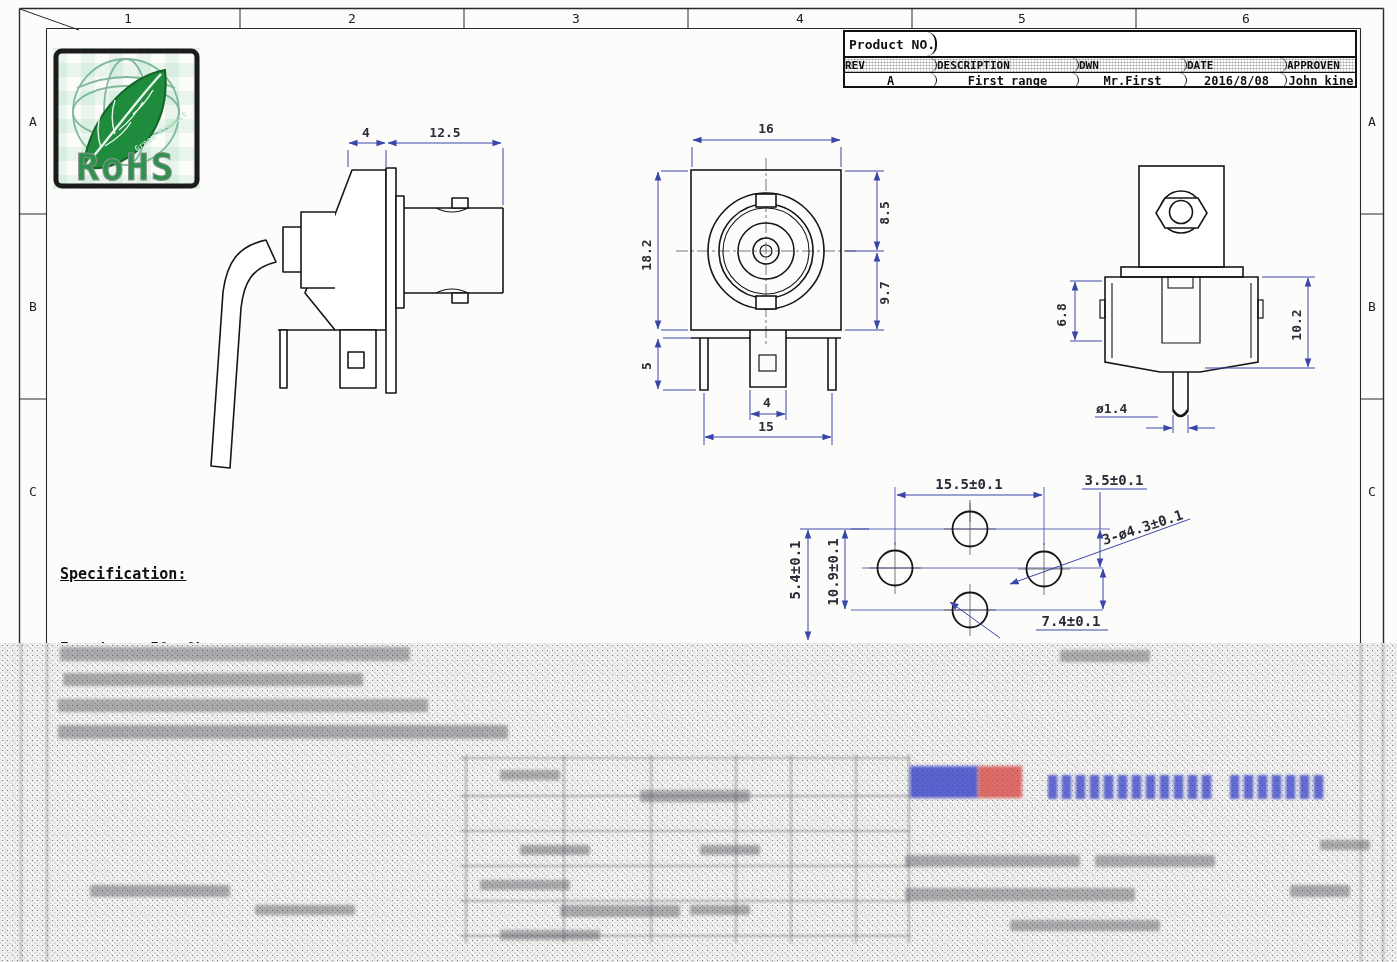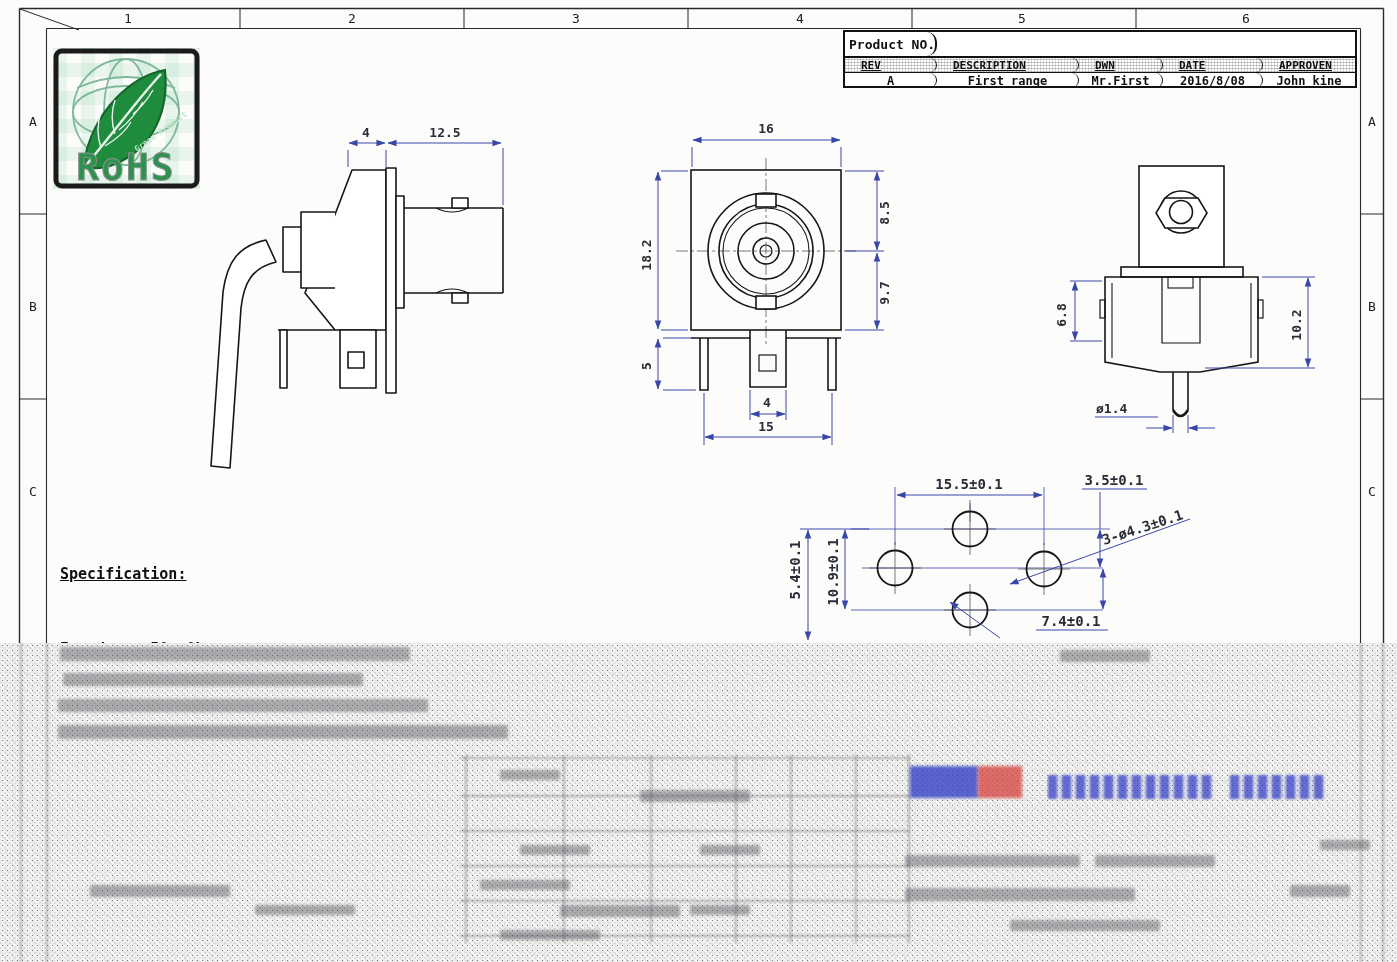--- a/index.html
+++ b/index.html
@@ -13,24 +13,24 @@
   .tb-row{display:flex;box-sizing:border-box;}
   .tb-cell{box-sizing:border-box;border-right:1px solid #121212;display:flex;align-items:center;justify-content:center;
            overflow:hidden;white-space:nowrap;border-radius:10px;}
   .tb-cell:last-child{border-right:none;}
   .r1{height:26px;border-bottom:2px solid #121212;}
   .r1 .c-label{width:92px;font-size:13px;justify-content:flex-start;padding-left:4px;border-right:2px solid #121212;}
   .r1 .c-value{flex:1;font-size:17px;letter-spacing:1px;}
   .r2{height:15px;border-bottom:1px solid #121212;
       background-image:repeating-linear-gradient(0deg,rgba(40,40,40,.25) 0 1px,transparent 1px 3px),
                        repeating-linear-gradient(90deg,rgba(40,40,40,.18) 0 1px,transparent 1px 3px);}
-  .r2 .tb-cell{font-size:11px;justify-content:flex-start;padding-left:16px;text-decoration:underline;}
+  .r2 .tb-cell{font-size:11px;justify-content:flex-start;padding-left:0;}
   .r3{height:15px;}
   .r3 .tb-cell{font-size:12px;}
-  .cw1{width:92px;} .cw2{width:142px;} .cw3{width:84px;} .cw4{width:100px;} .cw5{flex:1;}
+  .cw1{width:92px;} .cw2{width:142px;} .cw3{width:108px;} .cw4{width:100px;} .cw5{flex:1;}
 
   
   .spec{position:absolute;left:60px;top:512px;color:#101010;font-weight:bold;font-size:15px;line-height:25px;white-space:pre;}
   .spec .title{text-decoration:underline;}
 
   
   .rohs{position:absolute;left:53px;top:48px;width:147px;height:141px;
         background-image:repeating-linear-gradient(0deg,rgba(130,205,160,.16) 0 14px,transparent 14px 28px),
                          repeating-linear-gradient(90deg,rgba(130,205,160,.16) 0 14px,transparent 14px 28px);}
 

